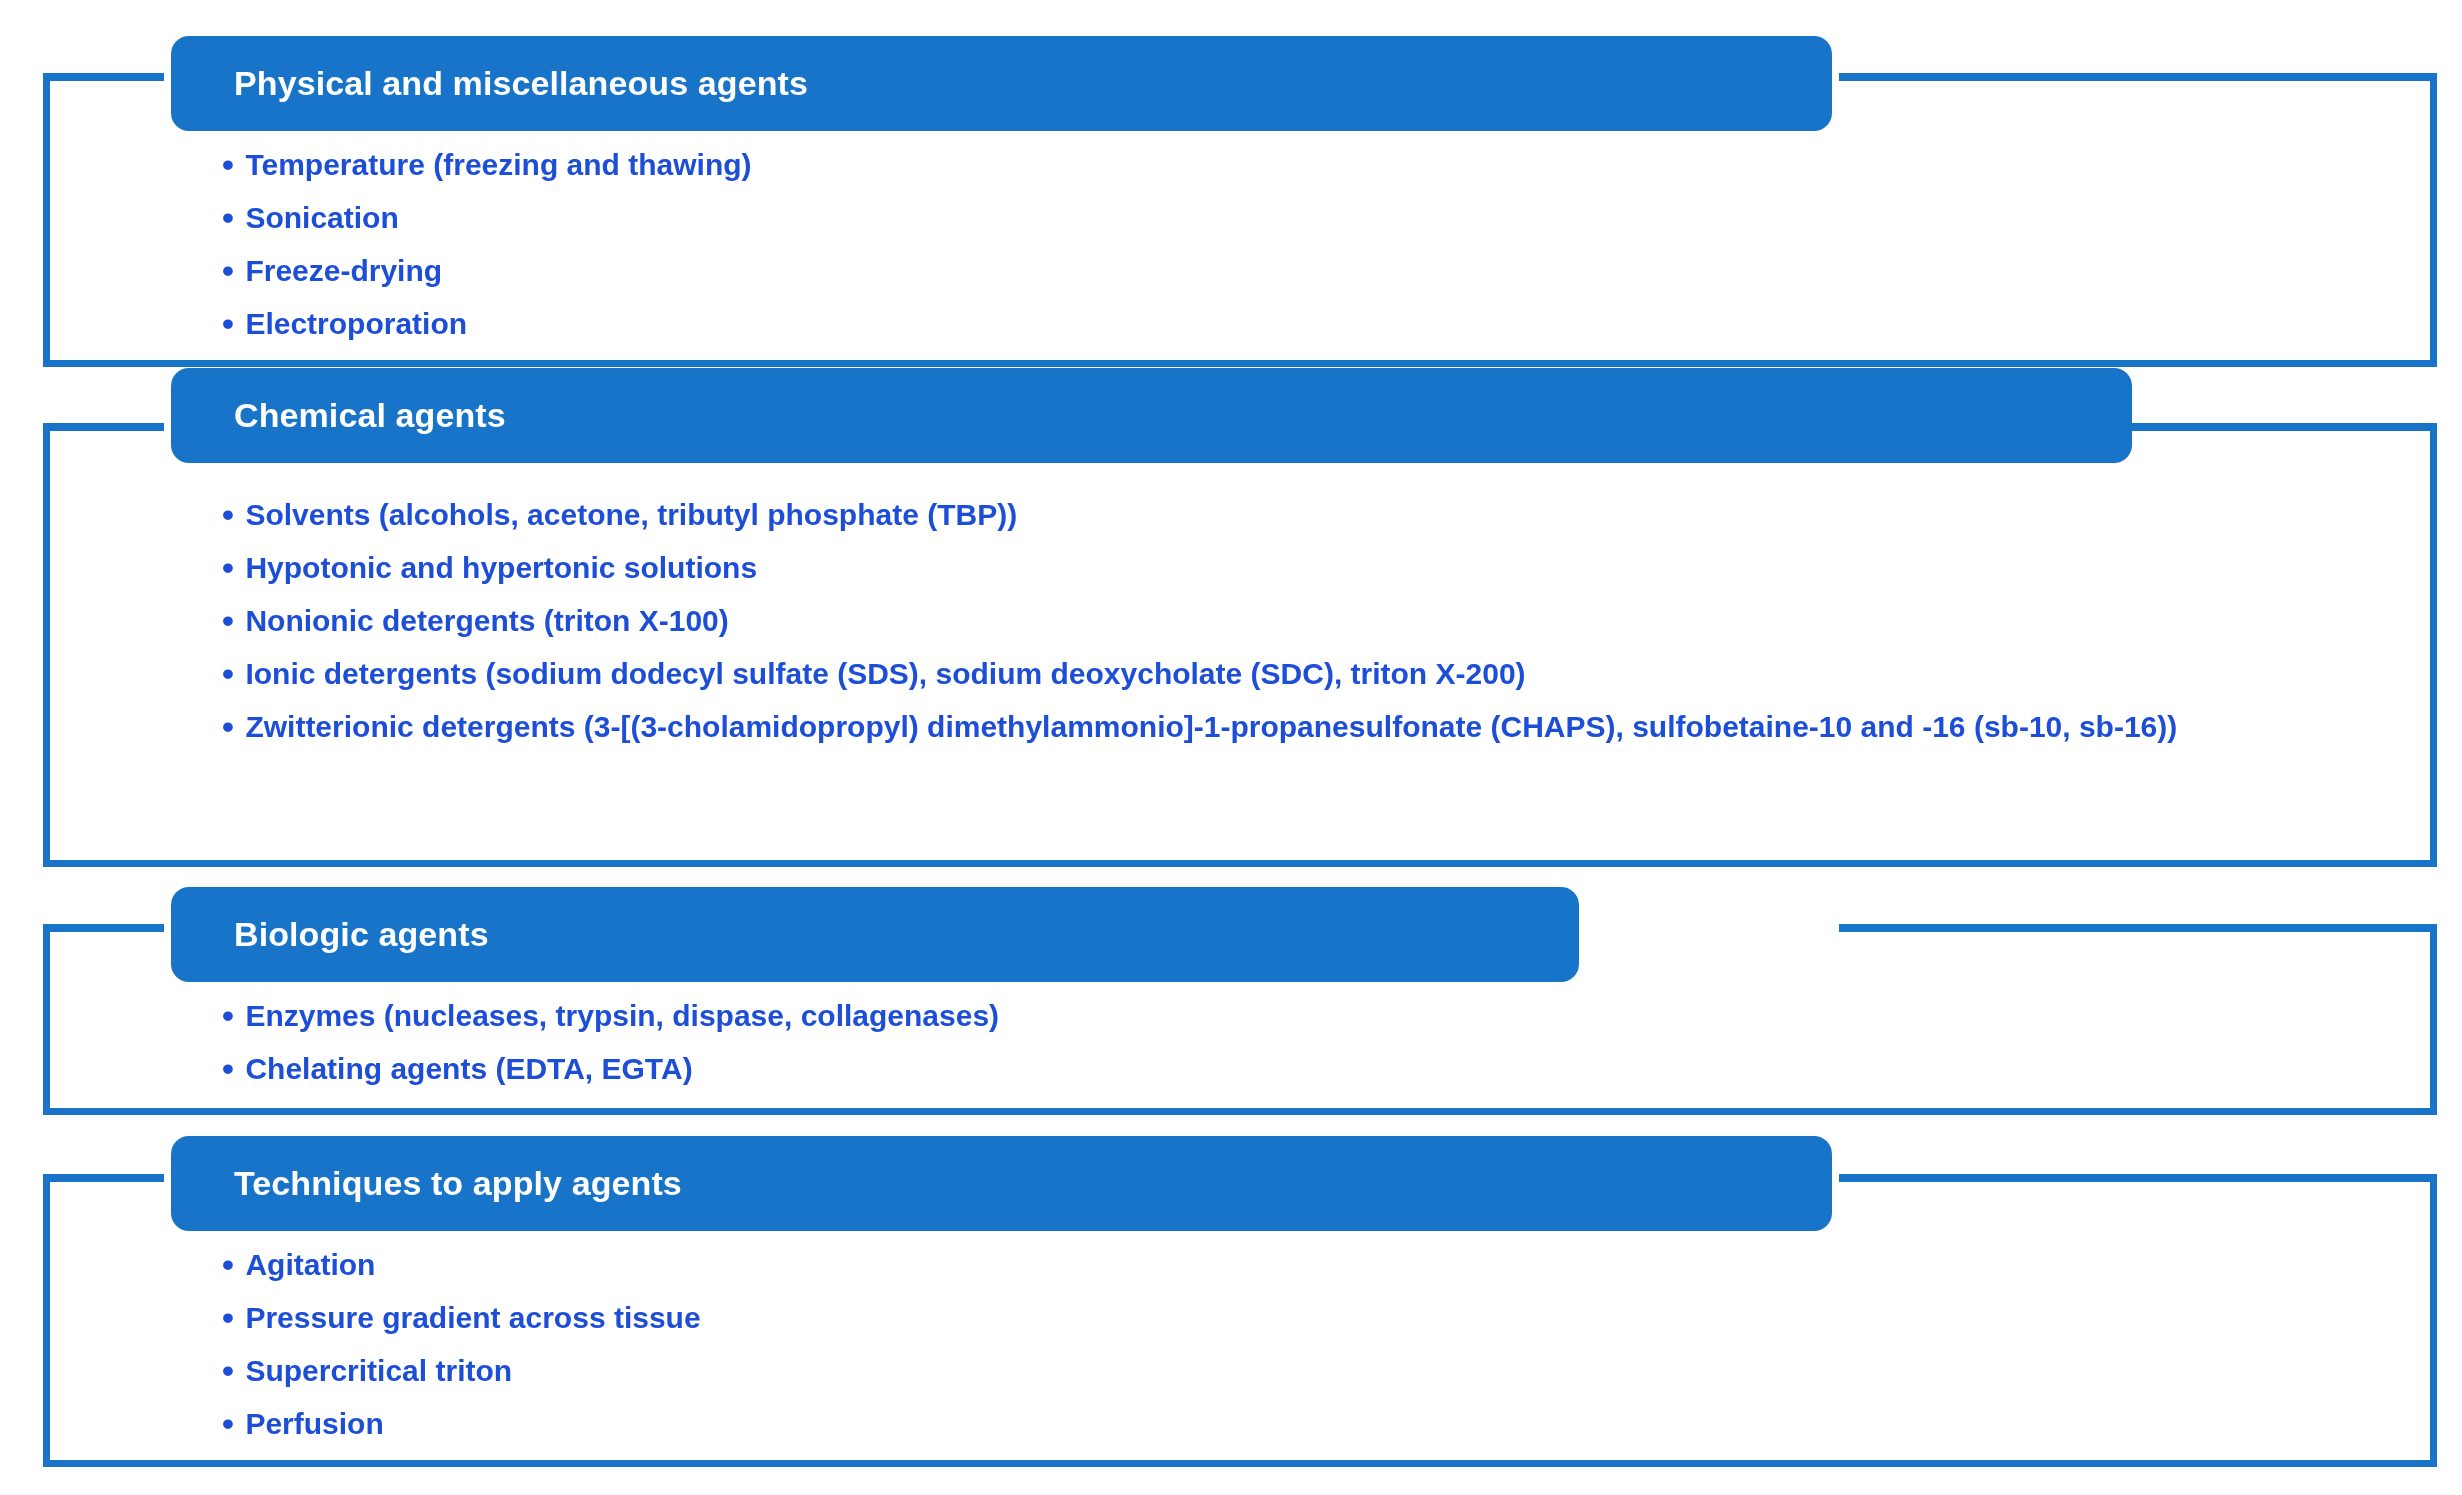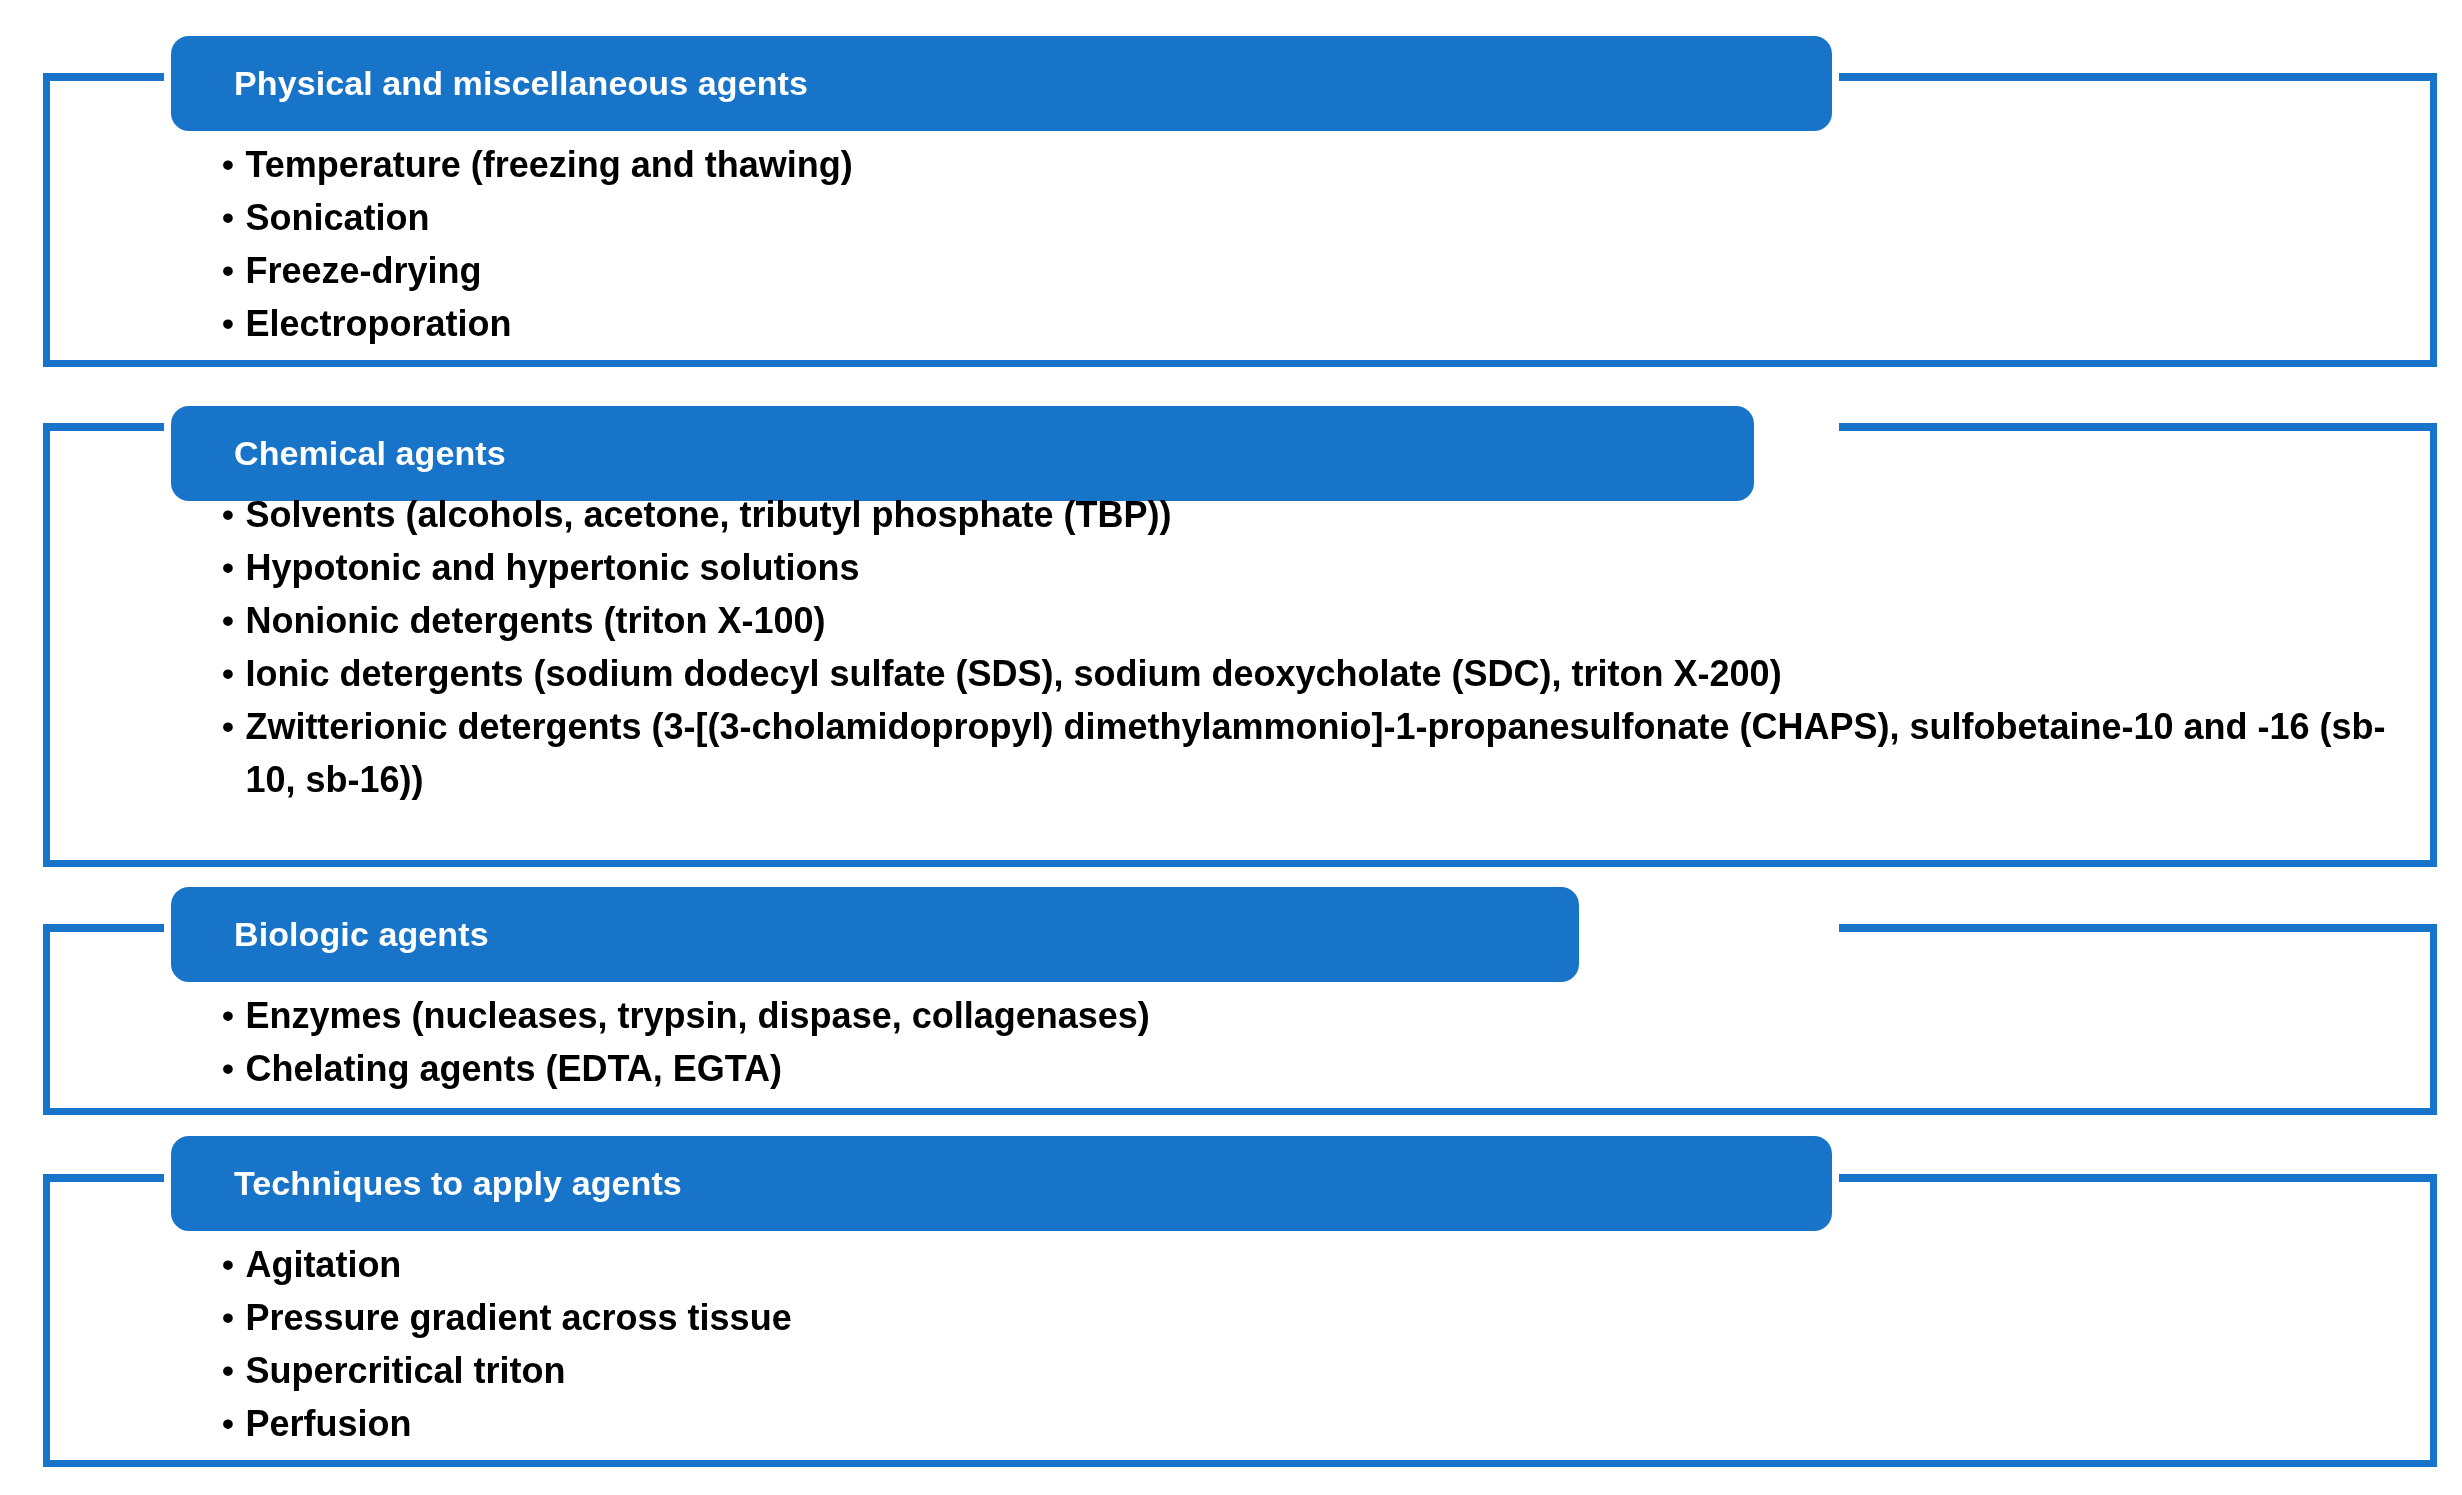--- a/index.html
+++ b/index.html
@@ -70,22 +70,22 @@
   
   .bullets {
     position: absolute;
     left: 222px;
     list-style: none;
     margin: 0;
     padding: 0;
   }
   .bullet {
     position: relative;
-    color: #000000;
-    font-size: 36px;
+    color: #1d4ed8;
+    font-size: 30px;
     font-weight: bold;
     line-height: 53px;
     font-family: "Liberation Sans", "DejaVu Sans", sans-serif;
     font-stretch: condensed;
     padding-left: 23.4px;
     white-space: pre-wrap;
     text-indent: 0;
   }
   .bullet::before {
     content: "\2022";
@@ -108,21 +108,21 @@
     </div>
     <ul class="bullets" style="top: 138px; width: 2188px;">
       <li class="bullet">Temperature (freezing and thawing)</li>
       <li class="bullet">Sonication</li>
       <li class="bullet">Freeze-drying</li>
       <li class="bullet">Electroporation</li>
     </ul>
     <div class="frame" style="top: 423px; height: 444px; width: 2394px;"></div>
     <div class="frame-top-left" style="top: 423px; width: 121px;"></div>
     <div class="frame-top-right" style="top: 423px; left: 1839px; width: 598px;"></div>
-    <div class="header" style="top: 406px; width: 1583px;">
+    <div class="header" style="top: 368px; width: 1961px;">
       <span class="header-title">Chemical agents</span>
     </div>
     <ul class="bullets" style="top: 488px; width: 2188px;">
       <li class="bullet">Solvents (alcohols, acetone, tributyl phosphate (TBP))</li>
       <li class="bullet">Hypotonic and hypertonic solutions</li>
       <li class="bullet">Nonionic detergents (triton X-100)</li>
       <li class="bullet">Ionic detergents (sodium dodecyl sulfate (SDS), sodium deoxycholate (SDC), triton X-200)</li>
       <li class="bullet">Zwitterionic detergents (3-[(3-cholamidopropyl) dimethylammonio]-1-propanesulfonate (CHAPS), sulfobetaine-10 and -16 (sb-10, sb-16))</li>
     </ul>
     <div class="frame" style="top: 924px; height: 191px; width: 2394px;"></div>

